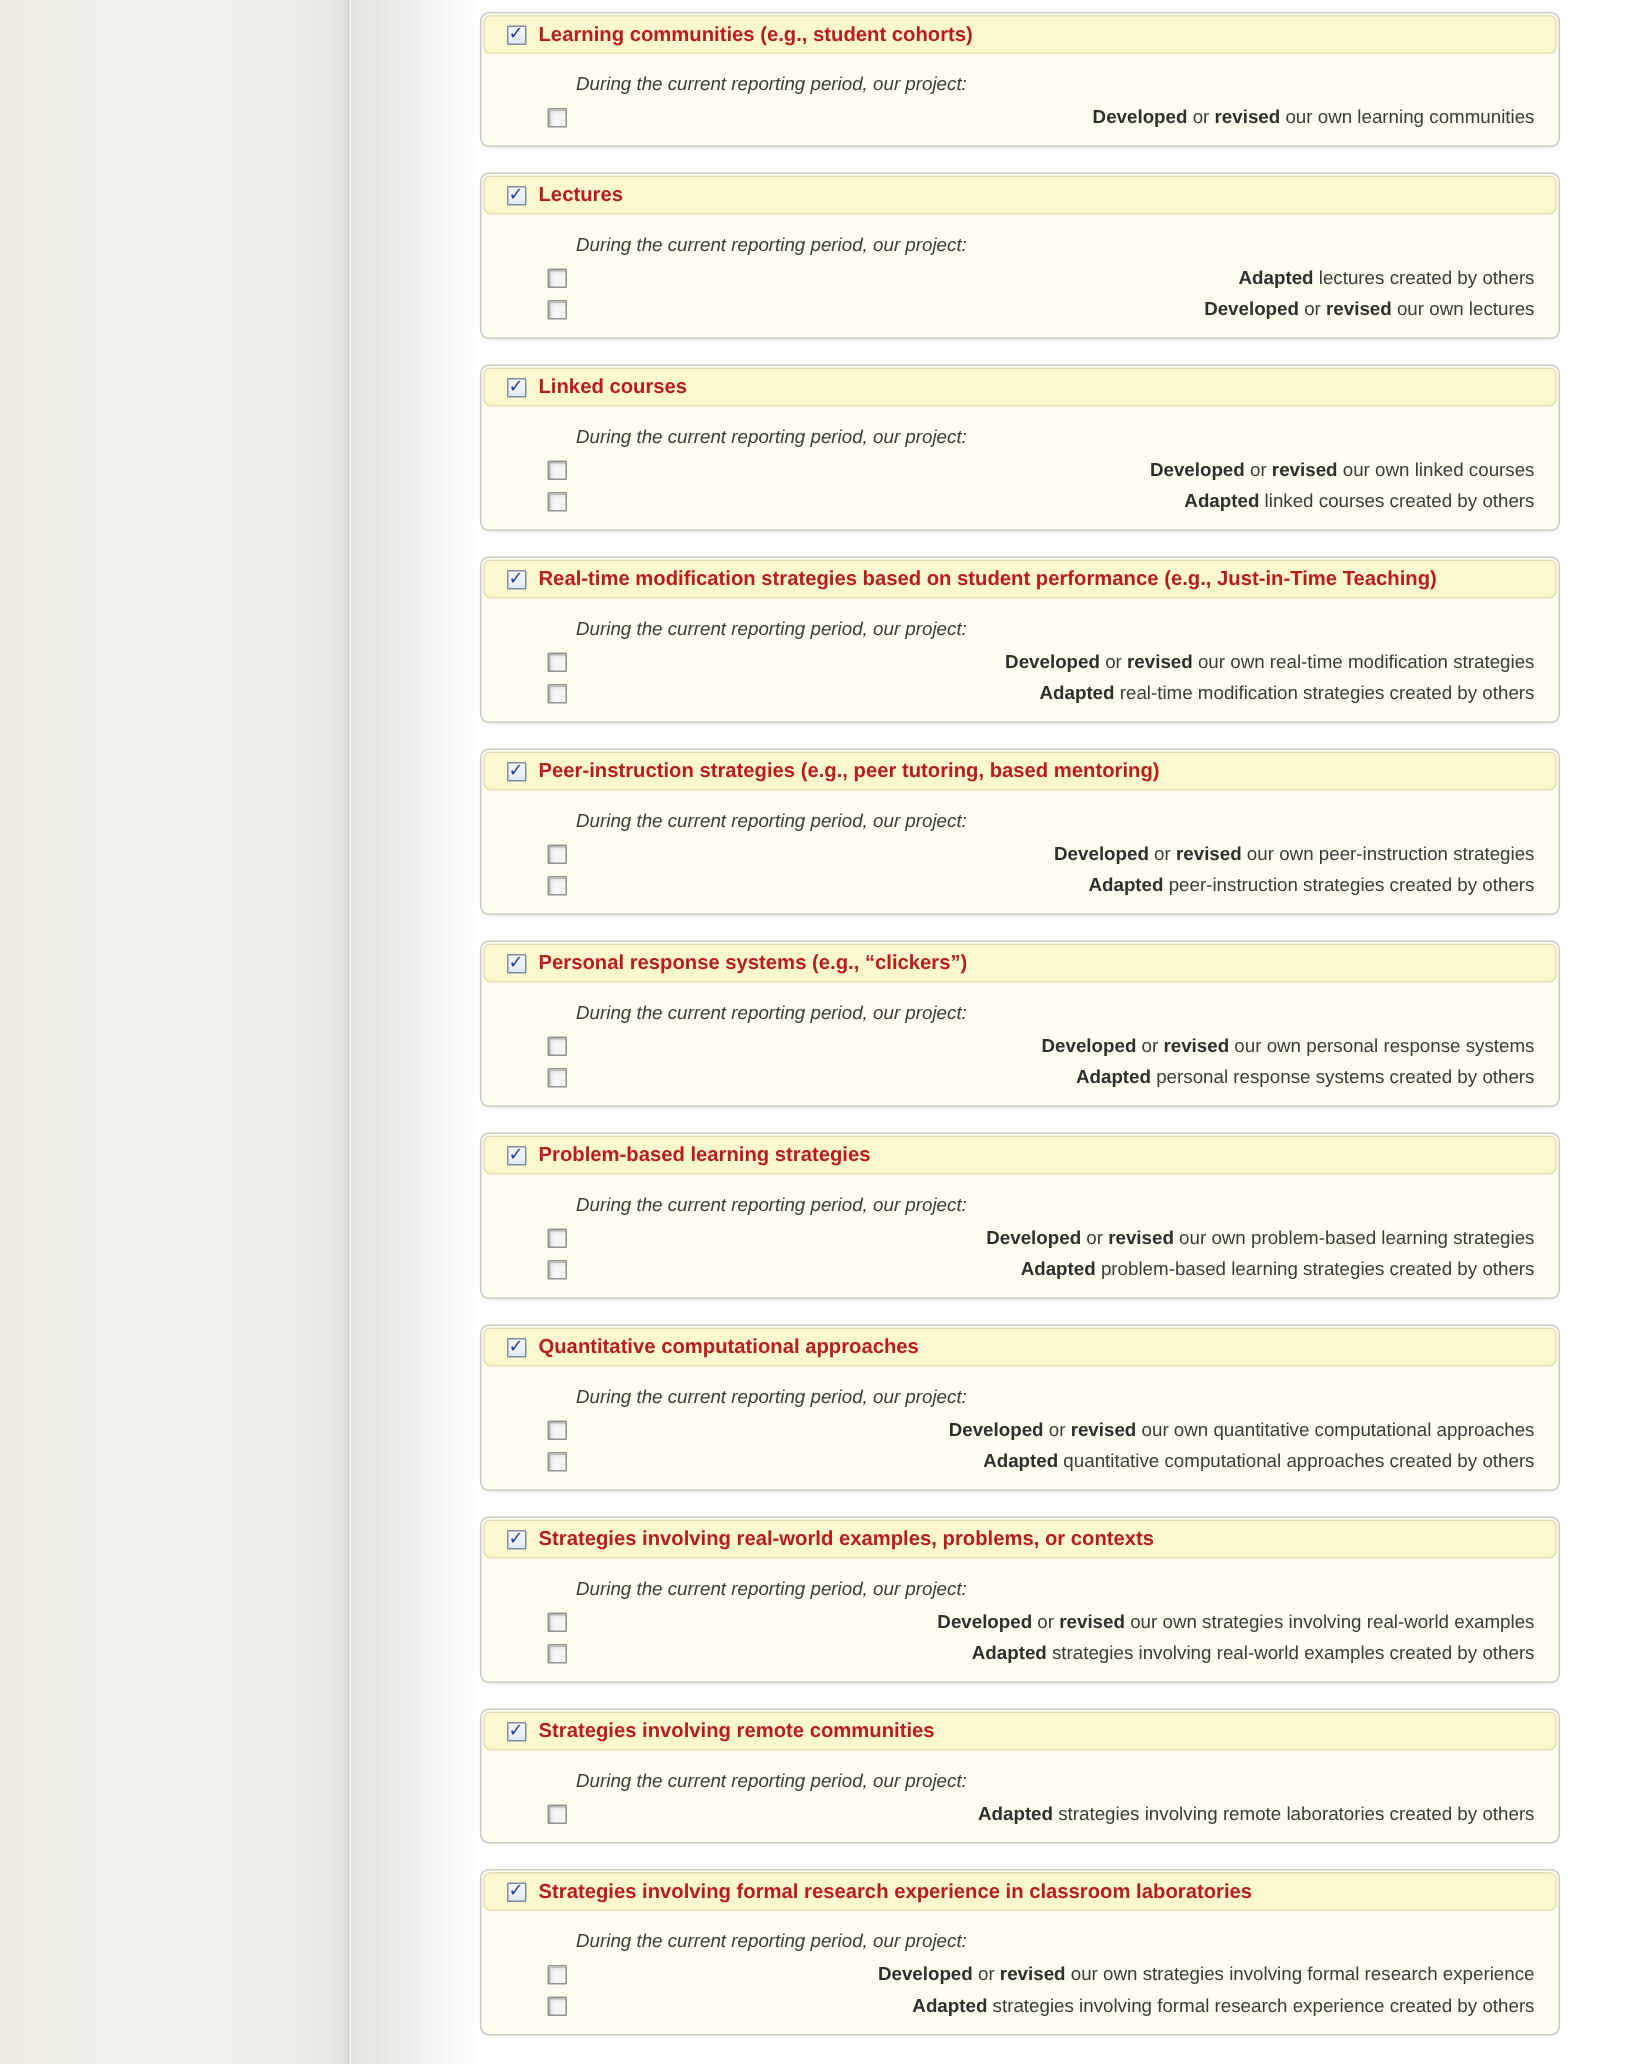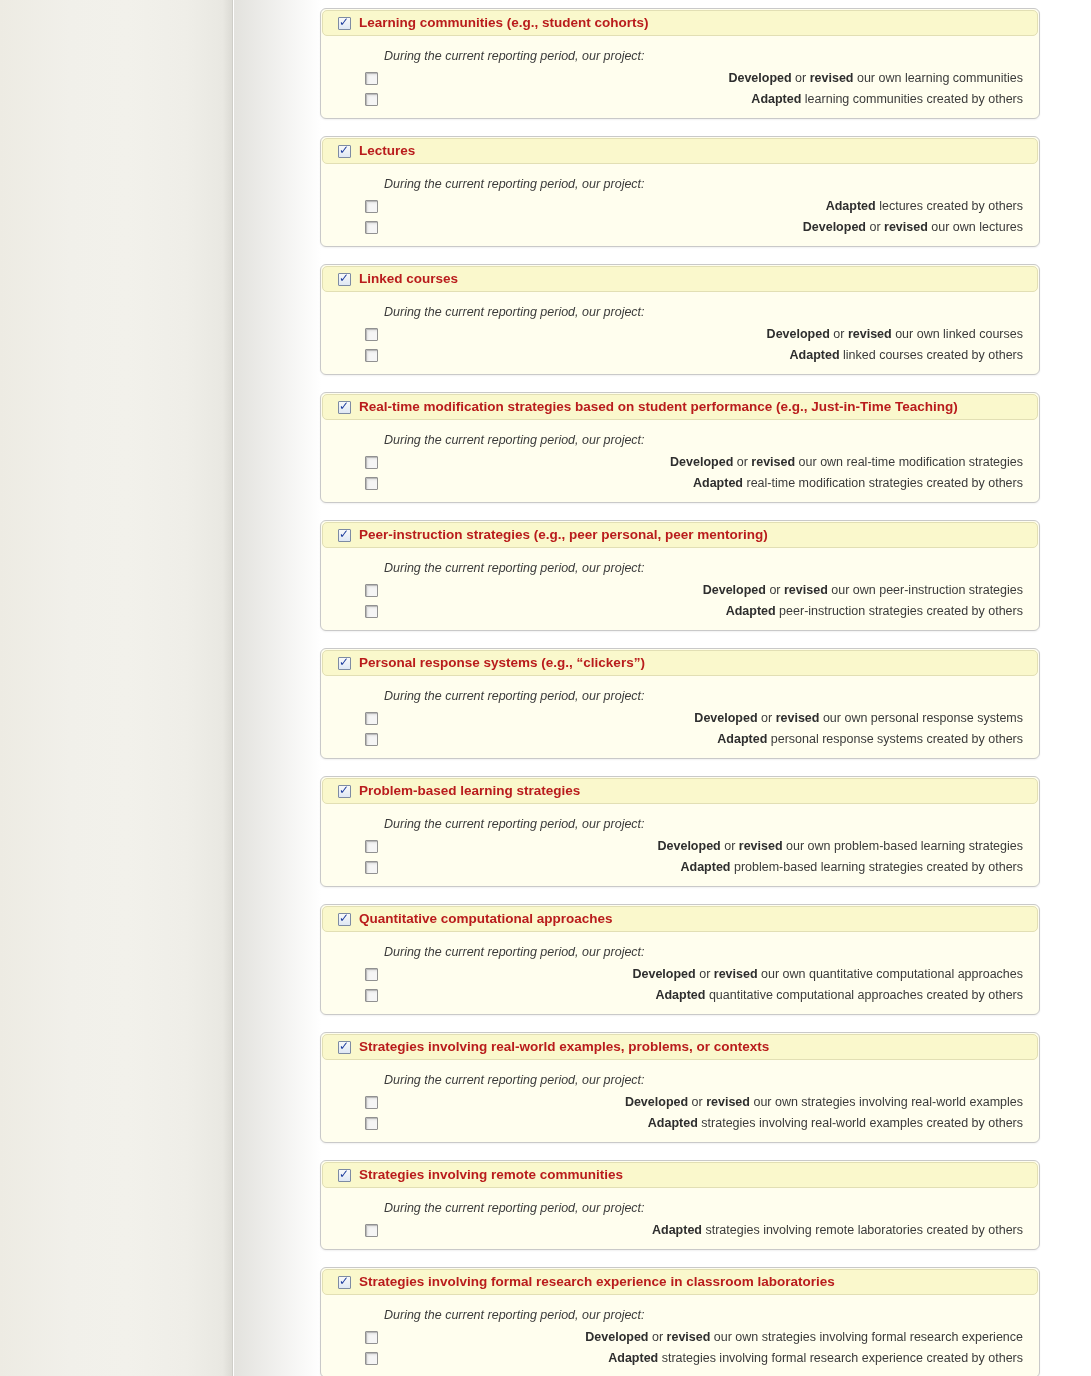--- a/index.html
+++ b/index.html
@@ -113,24 +113,20 @@
             <span class="check-glyph">✓</span>
           </span>
           <span class="section-title">Learning communities (e.g., student cohorts)</span>
         </div>
         <div class="section-body">
           <div class="intro">During the current reporting period, our project:</div>
           <div class="opt-row">
             <span class="cb"></span>
             <span class="opt-label"><b>Developed</b> or <b>revised</b> our own learning communities</span>
           </div>
-          <div class="opt-row">
-            <span class="cb"></span>
-            <span class="opt-label"><b>Adapted</b> learning communities created by others</span>
-          </div>
         </div>
       </div>
       <div class="section">
         <div class="section-header">
           <span class="cb checked">
             <span class="check-glyph">✓</span>
           </span>
           <span class="section-title">Lectures</span>
         </div>
         <div class="section-body">
@@ -181,21 +177,21 @@
             <span class="cb"></span>
             <span class="opt-label"><b>Adapted</b> real-time modification strategies created by others</span>
           </div>
         </div>
       </div>
       <div class="section">
         <div class="section-header">
           <span class="cb checked">
             <span class="check-glyph">✓</span>
           </span>
-          <span class="section-title">Peer-instruction strategies (e.g., peer personal, peer mentoring)</span>
+          <span class="section-title">Peer-instruction strategies (e.g., peer tutoring, based mentoring)</span>
         </div>
         <div class="section-body">
           <div class="intro">During the current reporting period, our project:</div>
           <div class="opt-row">
             <span class="cb"></span>
             <span class="opt-label"><b>Developed</b> or <b>revised</b> our own peer-instruction strategies</span>
           </div>
           <div class="opt-row">
             <span class="cb"></span>
             <span class="opt-label"><b>Adapted</b> peer-instruction strategies created by others</span>

